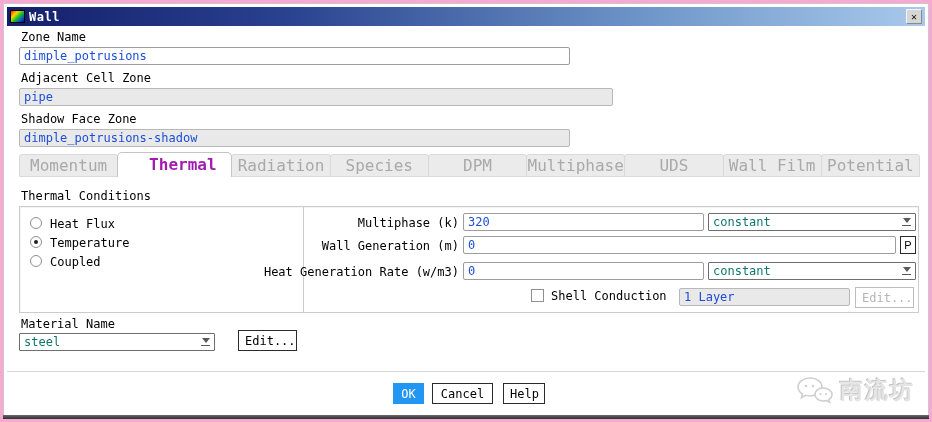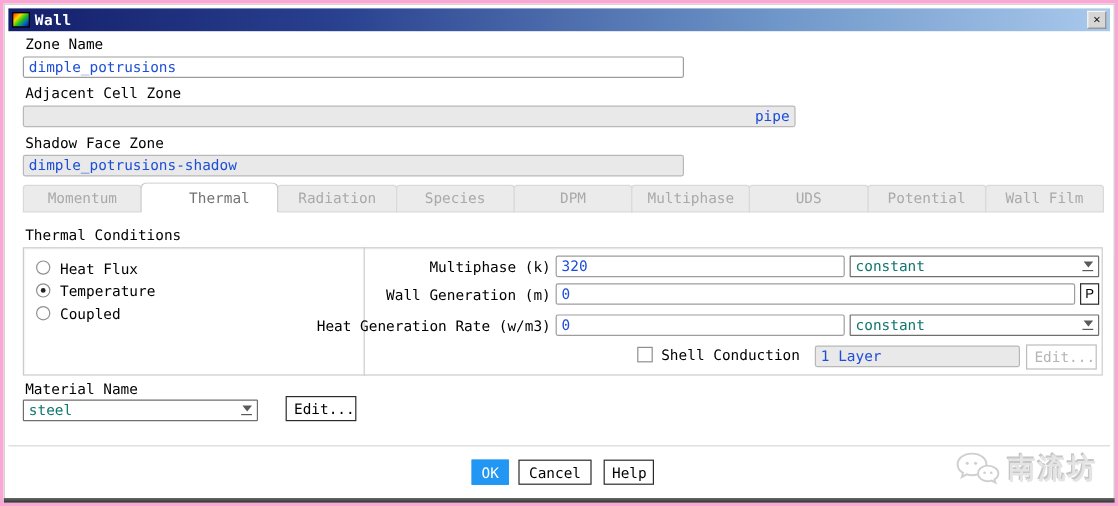--- a/index.html
+++ b/index.html
@@ -28,25 +28,25 @@
   .field {
     position: absolute; height: 18px; background: #fff; border: 1px solid #9d9d9d;
     border-radius: 2px; font-family: inherit; font-size: 12px; padding: 0 4px; color: #1d4ed8;
   }
   .field.readonly { background: #e9e9e9; border-color: #b8b8b8; }
   input.field { outline: none; }
   
   .tabs { position: absolute; left: 16px; top: 151px; width: 900px; height: 23px; display: flex; }
   .tab {
     flex: 1; background: #ebebeb; border: 1px solid #d9d9d9; border-radius: 3px 3px 0 0;
-    color: #a9a9a9; font-size: 12px; text-align: center; line-height: 21px; margin-right: -1px;
+    color: #a9a9a9; font-size: 16px; text-align: center; line-height: 21px; margin-right: -1px;
     cursor: pointer;
   }
   .tab.active {
-    background: #fff; color: #737373; font-weight: normal; border-color: #c4c4c4; border-bottom: none;
+    background: #fff; color: #a21caf; font-weight: bold; border-color: #c4c4c4; border-bottom: none;
     border-radius: 5px 5px 0 0; margin-top: -2px; line-height: 24px; z-index: 2; padding-left: 16px;
   }
   
   .groupbox {
     position: absolute; left: 16px; top: 203px; width: 900px; height: 107px;
     border: 1px solid #cccccc; box-shadow: inset 1px 1px 0 #f4f4f4; background: #fff;
   }
   .vdivider { position: absolute; left: 300px; top: 203px; height: 107px; width: 1px; background: #cccccc; }
   
   .radio-circle {
@@ -99,35 +99,35 @@
   <div class="titlebar">
     <span class="app-icon"></span>
     <span class="title-text">Wall</span>
     <span class="close-btn">✕</span>
   </div>
 
   <div class="lbl" style="left:18px; top:27px;">Zone Name</div>
   <input class="field" style="left: 16px; top: 44px; width: 551px;" value="dimple_potrusions">
 
   <div class="lbl" style="left:18px; top:68px;">Adjacent Cell Zone</div>
-  <input class="field readonly" readonly="" style="left: 16px; top: 85px; width: 644px; text-align: right;" value="pipe">
+  <input class="field readonly" readonly="" style="left: 16px; top: 85px; width: 594px;" value="pipe">
 
   <div class="lbl" style="left:18px; top:109px;">Shadow Face Zone</div>
   <input class="field readonly" readonly="" style="left: 16px; top: 126px; width: 551px;" value="dimple_potrusions-shadow">
 
   <div class="tabs">
     <div class="tab">Momentum</div>
     <div class="tab active">Thermal</div>
     <div class="tab">Radiation</div>
     <div class="tab">Species</div>
     <div class="tab">DPM</div>
     <div class="tab">Multiphase</div>
     <div class="tab">UDS</div>
+    <div class="tab">Wall Film</div>
     <div class="tab">Potential</div>
-    <div class="tab">Wall Film</div>
   </div>
 
   <div class="lbl" style="left:18px; top:186px;">Thermal Conditions</div>
   <div class="groupbox"></div>
   <div class="vdivider"></div>
 
   <span class="radio-circle" style="left:27px; top:214px;"></span>
   <div class="lbl" style="left:47px; top:214px;">Heat Flux</div>
   <span class="radio-circle checked" style="left:27px; top:233px;"></span>
   <div class="lbl" style="left:47px; top:233px;">Temperature</div>

